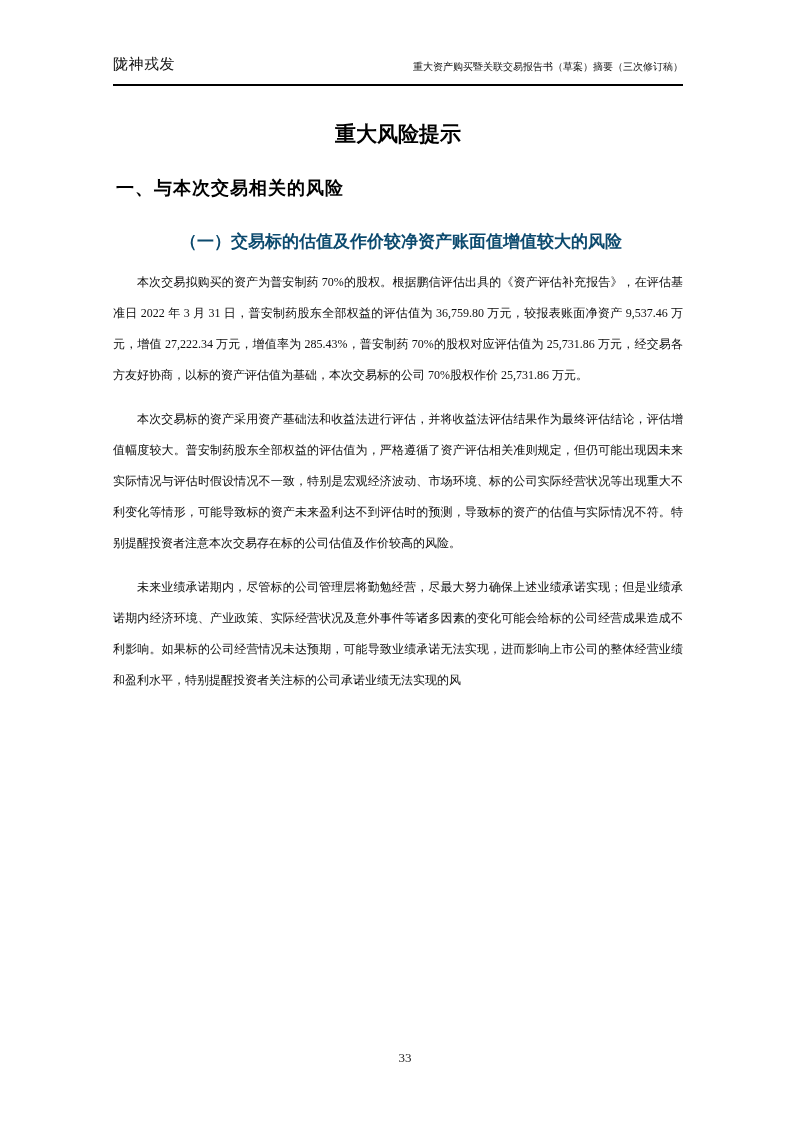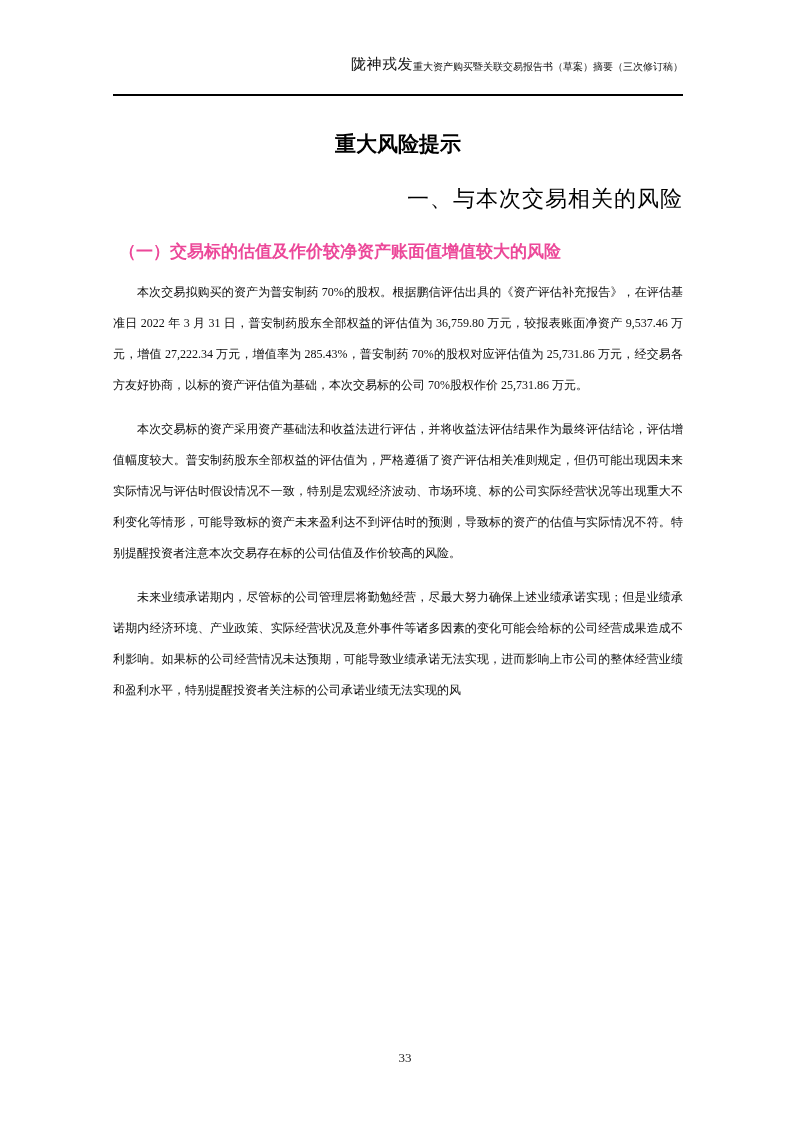--- a/index.html
+++ b/index.html
@@ -13,24 +13,24 @@
     height: 1122px;
     margin: 0 auto;
     background: #ffffff;
     box-sizing: border-box;
     padding: 55px 110px 0 113px;
     color: #111111;
     overflow: hidden;
   }
   .doc-header {
     display: flex;
-    justify-content: flex-end;
+    justify-content: space-between;
     align-items: flex-end;
     border-bottom: 2px solid #000000;
-    padding-bottom: 20px;
+    padding-bottom: 10px;
     font-family: "Liberation Serif", "DejaVu Serif", serif;
   }
   .doc-header .left {
     font-size: 15px;
     letter-spacing: 0.5px;
     white-space: nowrap;
   }
   .doc-header .right {
     font-size: 10px;
     white-space: nowrap;
@@ -40,34 +40,34 @@
     text-align: center;
     font-family: "Liberation Sans", "DejaVu Sans", sans-serif;
     font-weight: 700;
     font-size: 21px;
     line-height: 30px;
     color: #000000;
   }
   .section-heading {
     margin: 27px 0 0 3px;
     font-family: "Liberation Sans", "DejaVu Sans", sans-serif;
-    font-weight: 400;
-    font-size: 22px;
+    font-weight: 700;
+    font-size: 18px;
     line-height: 25px;
     color: #000000;
     letter-spacing: 1px;
-    text-align: right;
   }
   .subsection-heading {
     margin: 29px 0 0 6px;
     font-family: "Liberation Sans", "DejaVu Sans", sans-serif;
     font-weight: 700;
     font-size: 17px;
     line-height: 24px;
-    color: #ec4899;
+    color: #0c4a6e;
+    text-align: center;
   }
   .body-paragraph {
     margin: 13px 0;
     font-family: "Liberation Serif", "DejaVu Serif", serif;
     font-size: 12px;
     line-height: 31px;
     text-align: justify;
     text-indent: 2em;
     color: #0d0d0d;
   }

